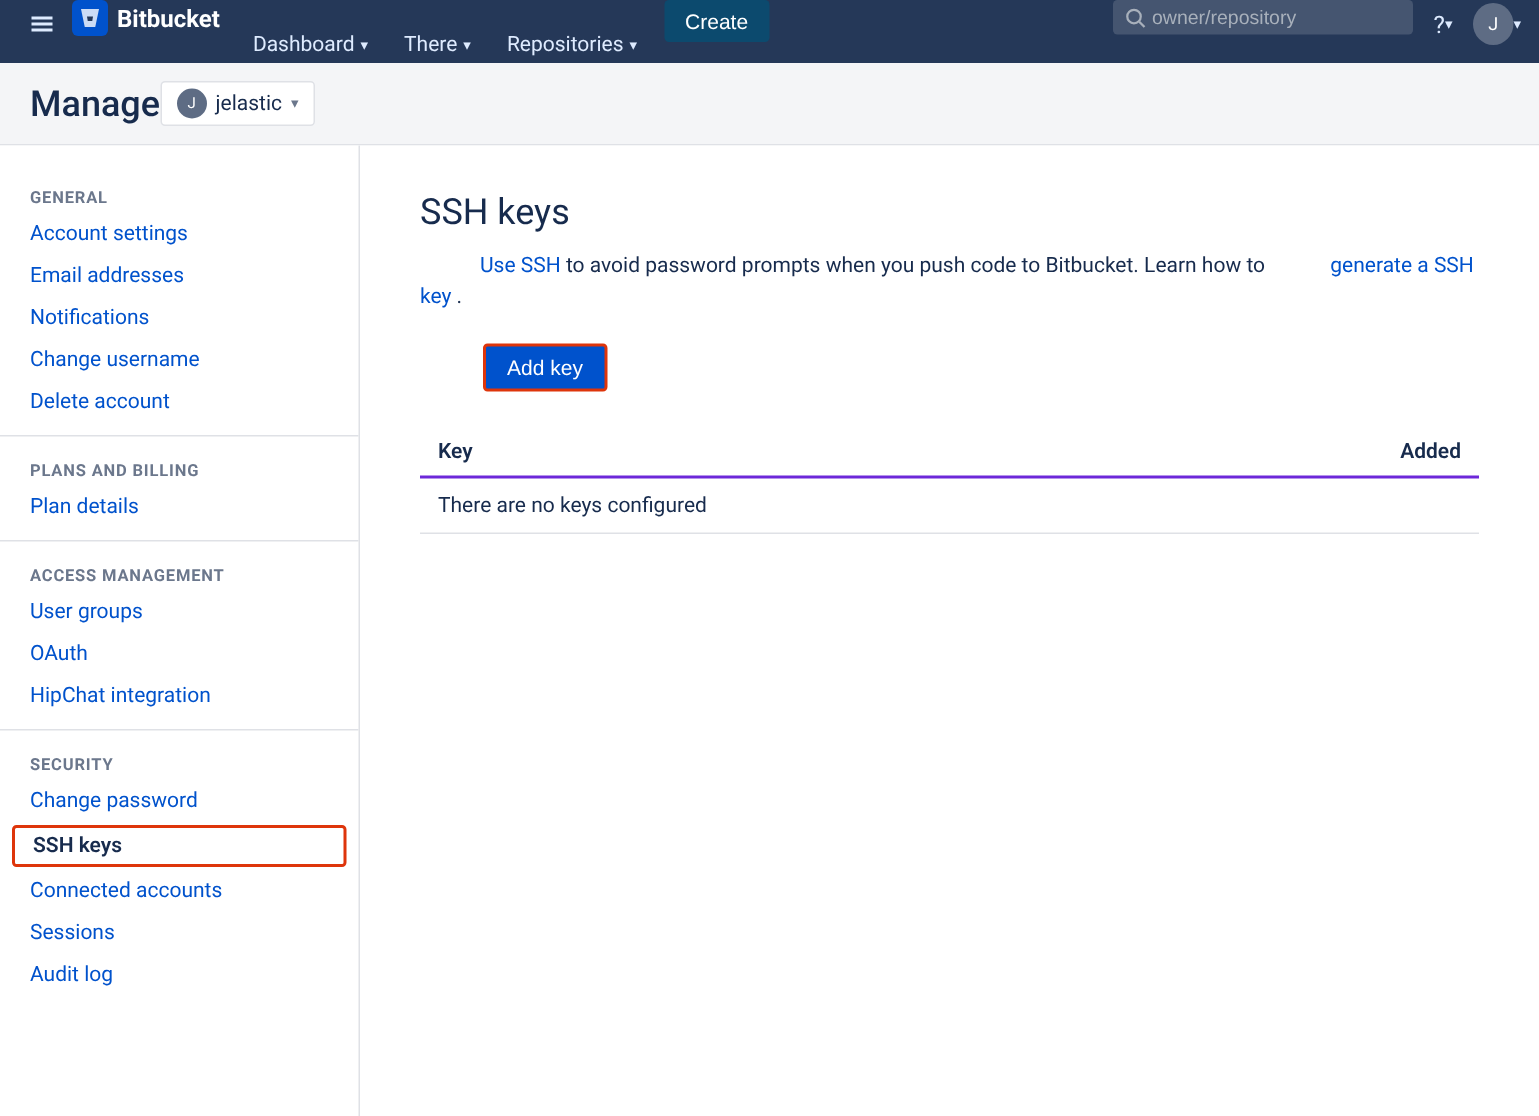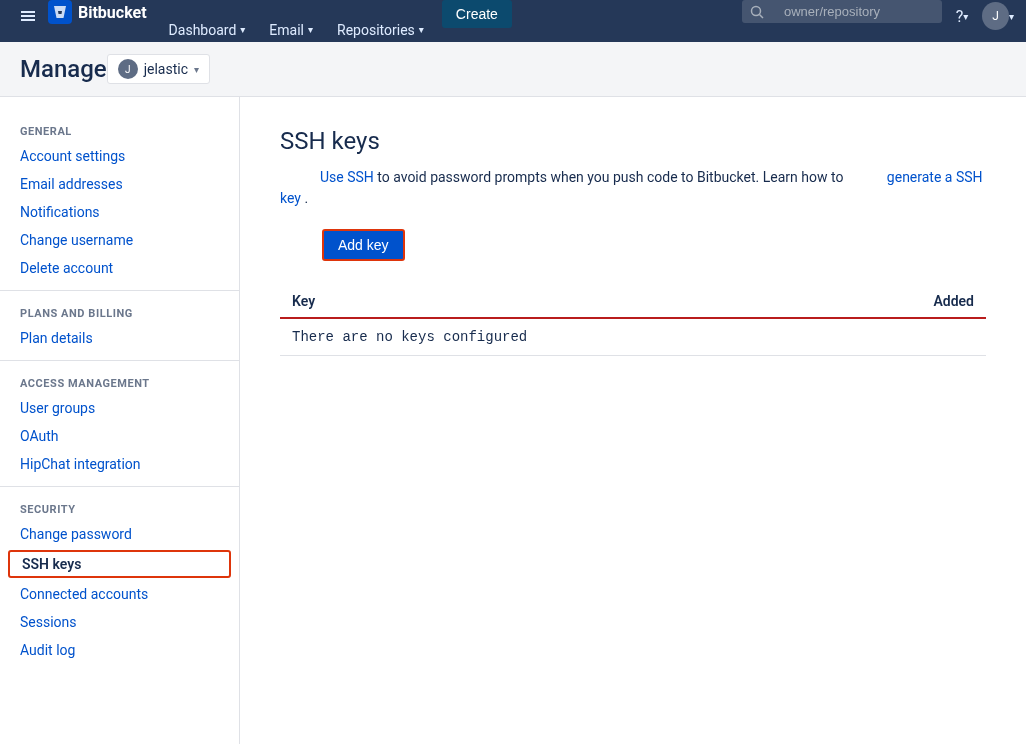--- a/index.html
+++ b/index.html
@@ -42,21 +42,21 @@
       background: #0c4a6e; color: #fff;
       border: none; border-radius: 3px;
       padding: 6px 14px; font-size: 14px; font-weight: 500;
       cursor: pointer; margin-left: 4px;
     }
     .navbar-spacer { flex: 1; }
     .navbar-search {
       display: flex; align-items: center;
       background: rgba(255,255,255,0.15);
       border-radius: 3px; padding: 4px 8px;
-      gap: 20px; width: 200px;
+      gap: 4px; width: 200px;
     }
     .navbar-search input {
       background: transparent; border: none; outline: none;
       color: #deebff; font-size: 13px; width: 140px;
     }
     .navbar-search input::placeholder { color: #a8b0bb; }
     .navbar-icon-btn {
       width: 32px; height: 32px;
       display: flex; align-items: center; justify-content: center;
       cursor: pointer; border-radius: 3px; color: #deebff; font-size: 16px;
@@ -148,35 +148,35 @@
       font-size: 14px; font-weight: 500;
       cursor: pointer; margin-bottom: 24px;
       display: inline-block;
       margin-left: 42px;
     }
 
     .keys-table {
       width: 100%; border-collapse: collapse;
     }
     .keys-table thead tr {
-      border-bottom: 2px solid #b91c1c;
+      border-bottom: 2px solid #6d28d9;
     }
     .keys-table th {
       text-align: left; padding: 8px 12px;
       font-size: 14px; font-weight: 600; color: #172b4d;
     }
     .keys-table th:last-child { text-align: right; }
     .keys-table td {
       padding: 10px 12px; font-size: 14px; color: #172b4d;
     }
     .keys-table tbody tr {
       border-bottom: 1px solid #dfe1e6;
     }
     .no-keys-row td {
-      color: #172b4d; font-size: 14px; font-family: Liberation Mono, monospace;
+      color: #172b4d; font-size: 14px;
     }
 
     .chevron-icon { font-size: 10px; }
   </style>
 </head>
 <body>
 
 <nav class="navbar">
   <div class="navbar-hamburger">
     <svg width="16" height="16" viewBox="0 0 16 16" fill="currentColor">
@@ -193,21 +193,21 @@
       </svg>
     </div>
     <span>Bitbucket</span>
   </a>
 
   <a class="navbar-nav-item" href="#">
     <span>Dashboard</span>
     <span class="chevron-icon">▾</span>
   </a>
   <a class="navbar-nav-item" href="#">
-    <span>Email</span>
+    <span>There</span>
     <span class="chevron-icon">▾</span>
   </a>
   <a class="navbar-nav-item" href="#">
     <span>Repositories</span>
     <span class="chevron-icon">▾</span>
   </a>
   <button class="navbar-create-btn">Create</button>
 
   <div class="navbar-spacer"></div>
 

